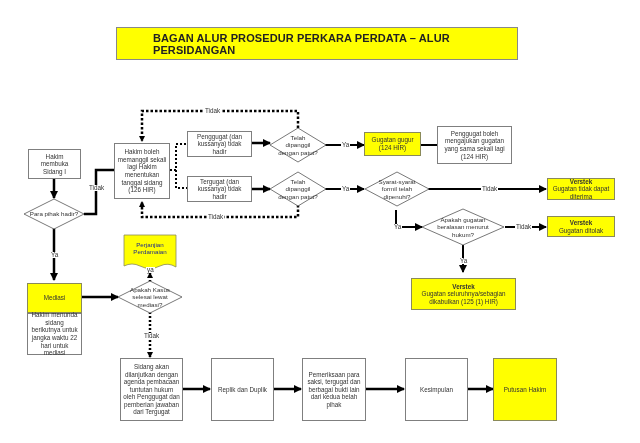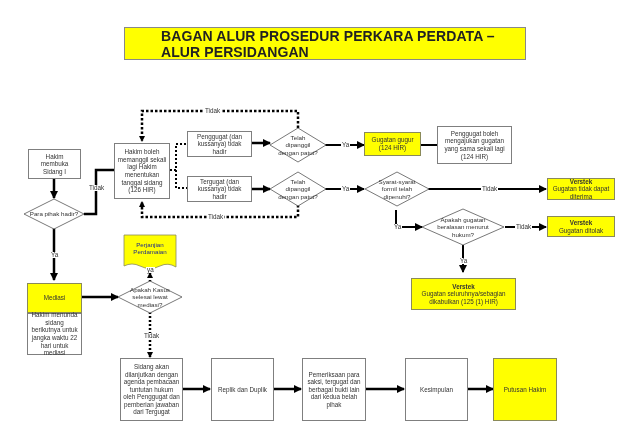--- a/index.html
+++ b/index.html
@@ -1,20 +1,20 @@
 <!DOCTYPE html>
 <html><head>
 <meta charset="utf-8">
 <style>
   html, body { margin: 0; padding: 0; background: #ffffff; }
   body { width: 640px; height: 443px; position: relative; overflow: hidden; font-family: "Liberation Sans", sans-serif; }
   svg { position: absolute; left: 0; top: 0; }
   .box { position: absolute; box-sizing: border-box; border: 1px solid #7f7f7f; background: #ffffff; display: flex; align-items: center; justify-content: center; text-align: center; font-size: 6.3px; line-height: 1.2; color: #333; padding: 1px 2px; }
   .box.yellow { background: #ffff00; border-color: #8a8a5a; }
-  .title { position: absolute; left: 124px; top: 27px; width: 402px; height: 33px; box-sizing: border-box; background: #ffff00; border: 1px solid #888; display: flex; align-items: center; justify-content: center; font-size: 14px; font-weight: bold; color: #222; letter-spacing: 0.1px; padding-left: 36px; }
+  .title { position: absolute; left: 116px; top: 27px; width: 402px; height: 33px; box-sizing: border-box; background: #ffff00; border: 1px solid #888; display: flex; align-items: center; justify-content: center; font-size: 11px; font-weight: bold; color: #222; letter-spacing: 0.1px; padding-left: 36px; }
   .dlabel { position: absolute; display: flex; align-items: center; justify-content: center; text-align: center; font-size: 6.2px; line-height: 1.15; color: #333; }
   .lbl { position: absolute; font-size: 6.3px; color: #333; background: #fff; padding: 0 1px; line-height: 1; }
   .b { font-weight: bold; display: block; }
 </style>
 </head>
 <body>
 
 <svg width="640" height="443">
   <defs>
     <marker id="ah" markerWidth="8" markerHeight="8" refX="7" refY="4" orient="auto" markerUnits="userSpaceOnUse">

